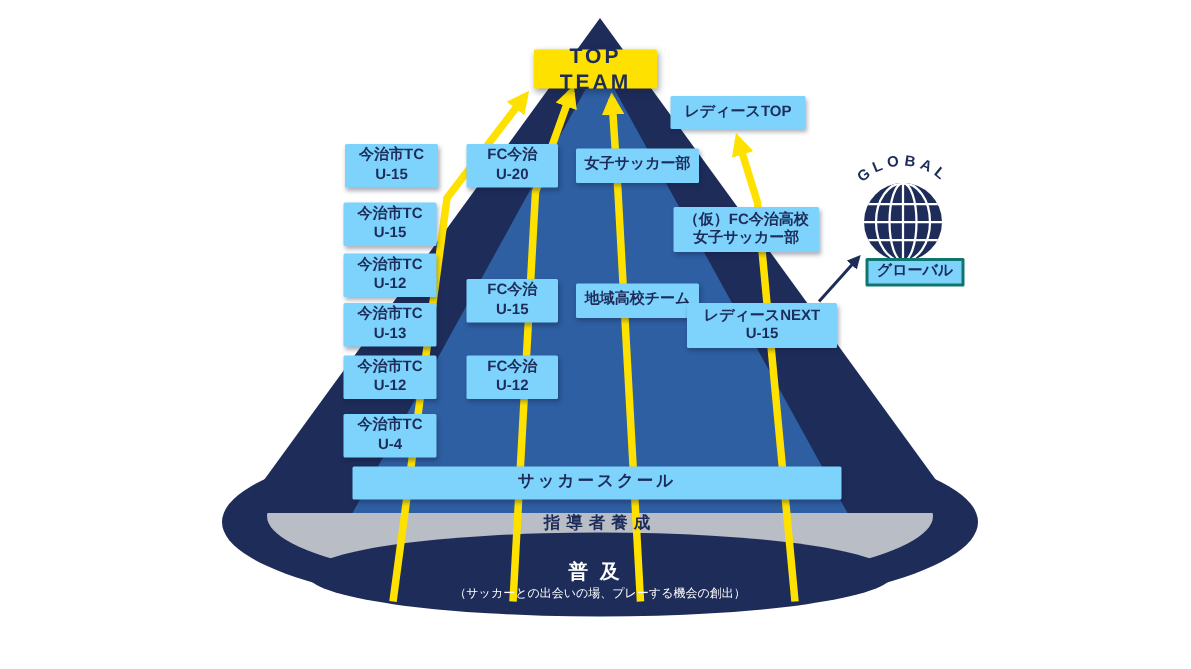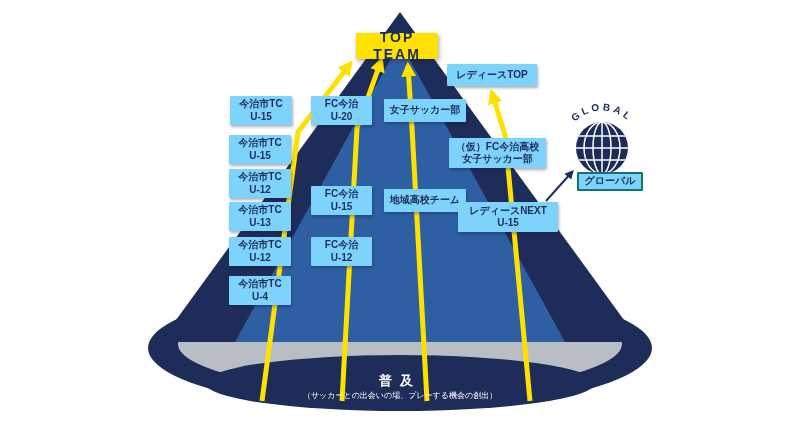--- a/index.html
+++ b/index.html
@@ -130,17 +130,21 @@
   </div>
   <div class="box" style="left:458px;top:202px;width:100px;height:30px">
     <span>レディースNEXT</span>
     <span>U-15</span>
   </div>
 
   <div class="box bordered" style="left:577px;top:172px;width:66px;height:19px">
     <span>グローバル</span>
   </div>
 
+  <div class="box wide" style="left:235px;top:311px;width:326px;height:22px">
+    <span>サッカースクール</span>
+  </div>
 
+  <div class="basetext" style="left:300px;top:341px;width:200px;font-size:11px;letter-spacing:4px">指導者養成</div>
   <div class="basetext white" style="left:240px;top:390px;width:320px;font-size:8px;font-weight:normal">（サッカーとの出会いの場、プレーする機会の創出）</div>
   <div class="basetext white" style="left:300px;top:372px;width:200px;font-size:13px;letter-spacing:8px">普及</div>
 
 </div>
 
 </body></html>

